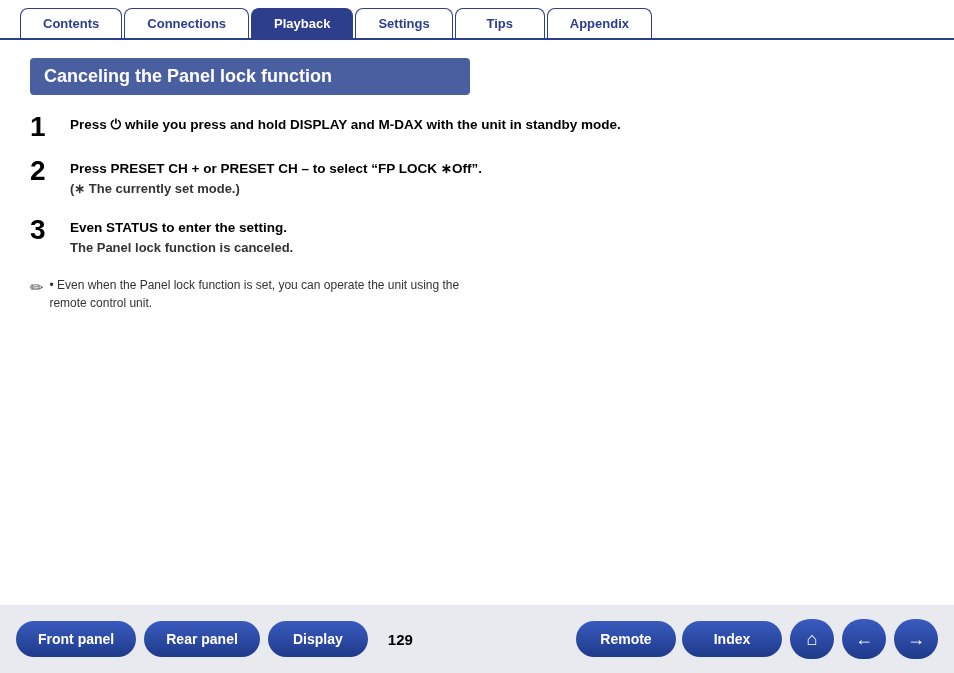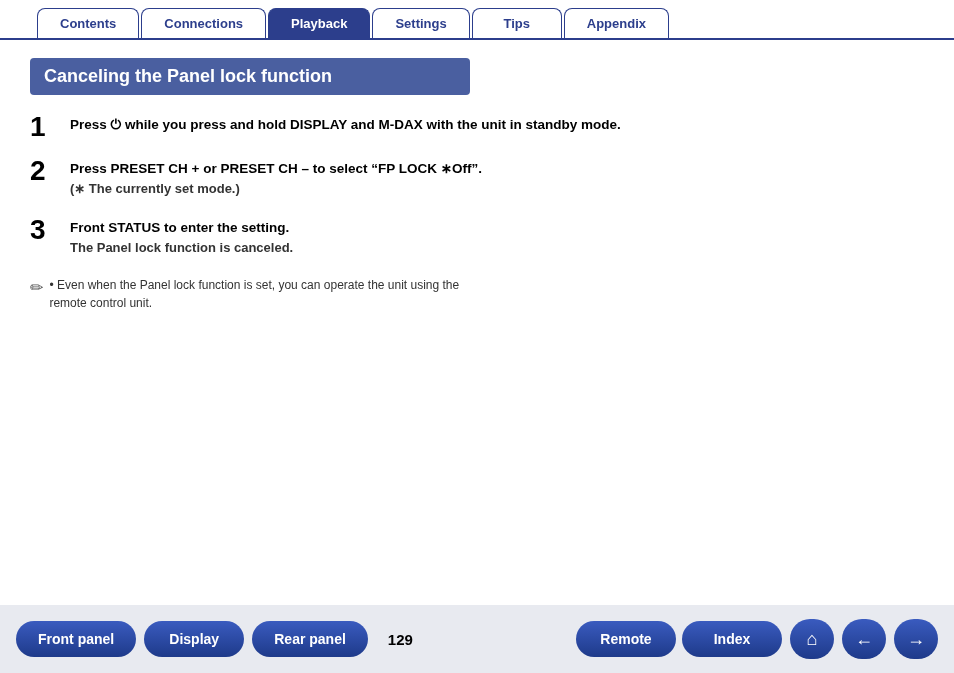--- a/index.html
+++ b/index.html
@@ -9,21 +9,21 @@
       font-family: Arial, sans-serif;
       background: #fff;
       overflow: hidden;
       position: relative;
     }
 
     
     .tab-bar {
       display: flex;
       align-items: flex-start;
-      padding: 8px 20px 0 37px;
+      padding: 8px 20px 0 20px;
       background: #fff;
       border-bottom: 2px solid #2c3e8c;
     }
     .tab {
       position: relative;
       padding: 7px 22px;
       font-size: 13px;
       font-weight: bold;
       cursor: pointer;
       border-radius: 8px 8px 0 0;
@@ -192,40 +192,40 @@
       <span class="step-bold">Press PRESET CH + or PRESET CH – to select “FP LOCK ∗Off”.</span>
       <br>
       <span class="step-sub">(∗ The currently set mode.)</span>
     </div>
   </div>
 
   
   <div class="step">
     <div class="step-number">3</div>
     <div class="step-content">
-      <span class="step-bold">Front STATUS to enter the setting.</span>
+      <span class="step-bold">Even STATUS to enter the setting.</span>
       <br>
       <span class="step-sub">The Panel lock function is canceled.</span>
     </div>
   </div>
 
   
   <div class="note-section">
     <span class="note-icon">✏</span>
     <div class="note-text">
       <span>• </span><span>Even when the Panel lock function is set, you can operate the unit using the remote control unit.</span>
     </div>
   </div>
 </div>
 
 <div class="bottom-bar">
   <div class="bottom-left">
     <button class="nav-btn">Front panel</button>
+    <button class="nav-btn">Rear panel</button>
     <button class="nav-btn">Display</button>
-    <button class="nav-btn">Rear panel</button>
   </div>
 
   <div class="page-number">129</div>
 
   <div class="bottom-right">
     <button class="nav-btn">Remote</button>
     <button class="nav-btn">Index</button>
     <button class="icon-btn">⌂</button>
     <button class="icon-btn">←</button>
     <button class="icon-btn">→</button>

